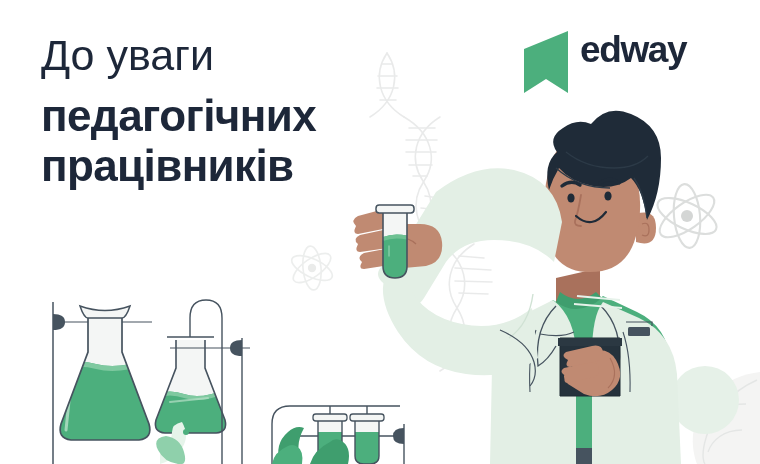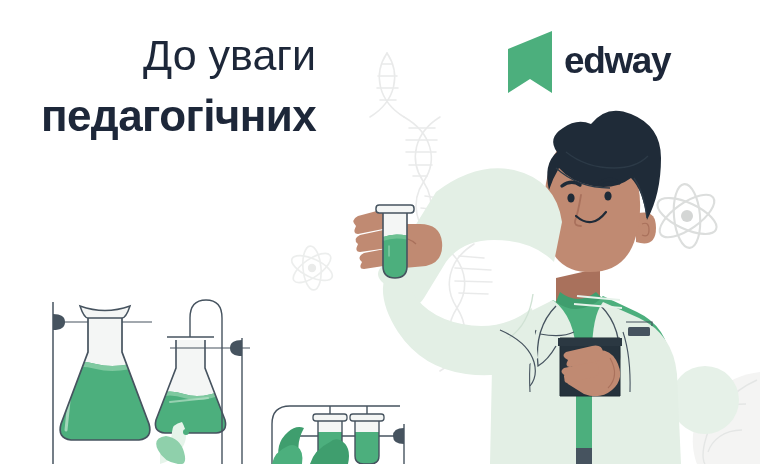--- a/index.html
+++ b/index.html
@@ -11,26 +11,26 @@
 
   
   #art{position:absolute;inset:0;width:760px;height:464px;}
 
   
   .headline{
     position:absolute;left:41px;top:34px;z-index:30;
     color:#1d2739;line-height:1.0;letter-spacing:-0.5px;
   }
   .hl-line{display:block;white-space:nowrap;}
-  .hl-1{font-size:43px;font-weight:300;letter-spacing:0px;padding-bottom:9px;text-align:right;}
+  .hl-1{font-size:43px;font-weight:300;letter-spacing:0px;padding-bottom:9px;}
   .hl-2{font-size:44px;font-weight:700;letter-spacing:-0.6px;padding-bottom:6px;margin-top:8px;}
   .hl-3{font-size:44px;font-weight:700;letter-spacing:-0.6px;}
 
   
-  .logo{position:absolute;left:508px;top:31px;z-index:30;display:flex;align-items:center;gap:10px;}
+  .logo{position:absolute;left:524px;top:31px;z-index:30;display:flex;gap:10px;}
   .logo-mark{width:46px;height:62px;display:block;}
   .logo-word{
     font-size:37px;font-weight:700;color:#1d2739;letter-spacing:-1.4px;
     line-height:1;padding-bottom:3px;
   }
 </style>
 </head>
 <body>
 
 <div id="banner">
@@ -273,20 +273,21 @@
         <path d="M330,442 q-16,8 -20,22 l38,0 q4,-18 -8,-24 q-6,-2 -10,2 Z" fill="#3f9e6e"></path>
         <path d="M288,446 q-14,6 -16,18 l30,0 q2,-14 -6,-18 q-4,-2 -8,0 Z" fill="#4caf7d"></path>
       </g>
 
     </g>
   </svg>
 
   <div class="headline">
     <span class="hl-line hl-1">До уваги</span>
     <span class="hl-line hl-2">педагогічних</span>
+    <span class="hl-line hl-3">працівників</span>
   </div>
 
   <div class="logo">
     <svg class="logo-mark" viewBox="0 0 46 62">
       <path d="M0,18 L44,0 L44,62 L22,48 L0,62 Z" fill="#4caf7d"></path>
     </svg>
     <span class="logo-word">edway</span>
   </div>
 
 </div>

